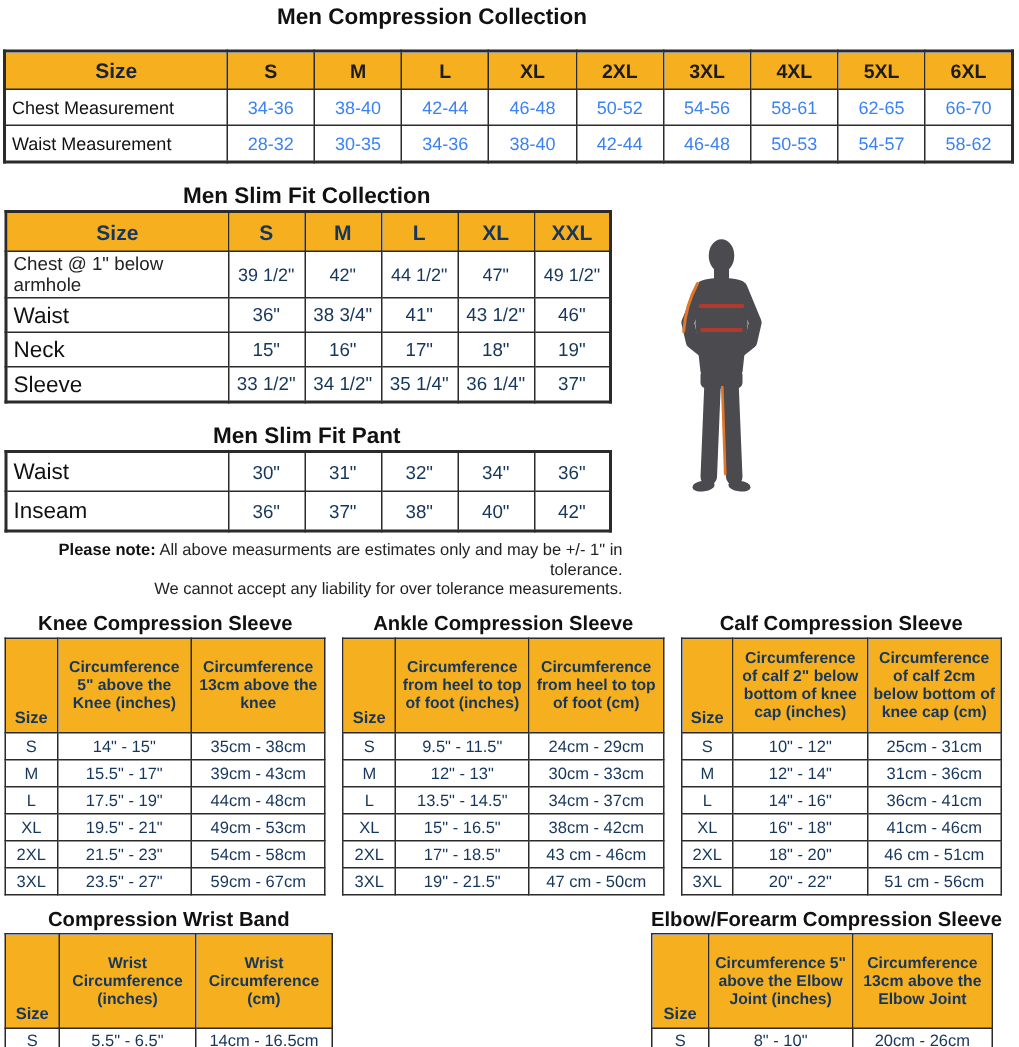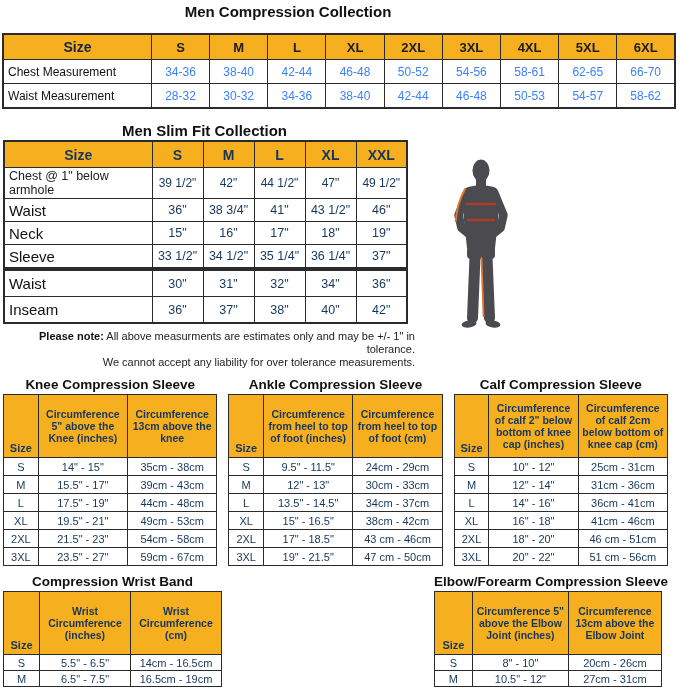--- a/index.html
+++ b/index.html
@@ -94,21 +94,21 @@
           <td>46-48</td>
           <td>50-52</td>
           <td>54-56</td>
           <td>58-61</td>
           <td>62-65</td>
           <td>66-70</td>
         </tr>
         <tr>
           <td>Waist Measurement</td>
           <td>28-32</td>
-          <td>30-32</td>
+          <td>30-35</td>
           <td>34-36</td>
           <td>38-40</td>
           <td>42-44</td>
           <td>46-48</td>
           <td>50-53</td>
           <td>54-57</td>
           <td>58-62</td>
         </tr>
       </tbody>
   </table>
@@ -165,20 +165,21 @@
               <td>Sleeve</td>
               <td>33 1/2"</td>
               <td>34 1/2"</td>
               <td>35 1/4"</td>
               <td>36 1/4"</td>
               <td>37"</td>
             </tr>
           </tbody>
       </table>
 
+      <div class="title-sec" style="margin-top:13px;">Men Slim Fit  Pant</div>
       <table class="t2 pant">
         <colgroup>
             <col class="c2-label">
             <col class="c2-val">
             <col class="c2-val">
             <col class="c2-val">
             <col class="c2-val">
             <col class="c2-val">
           </colgroup>
         <tbody>

